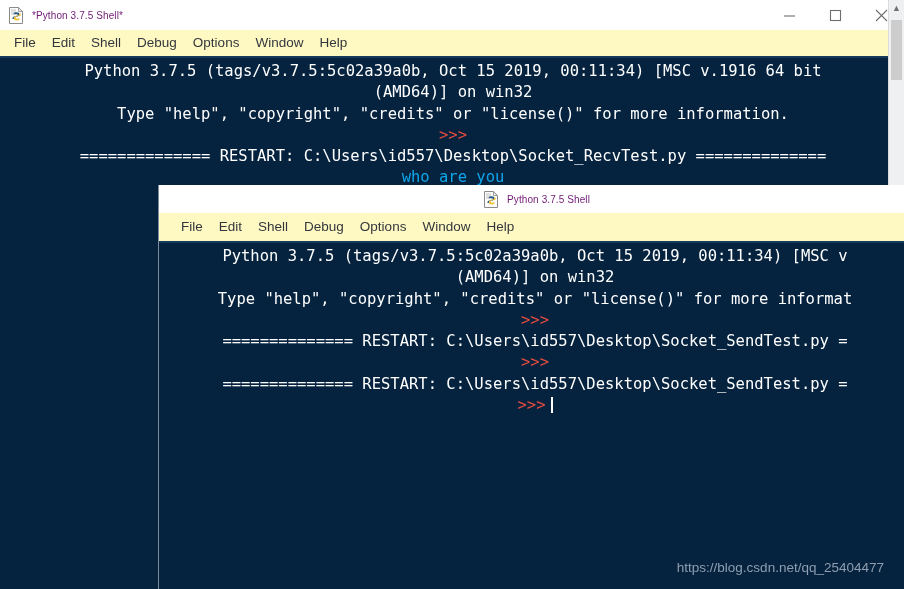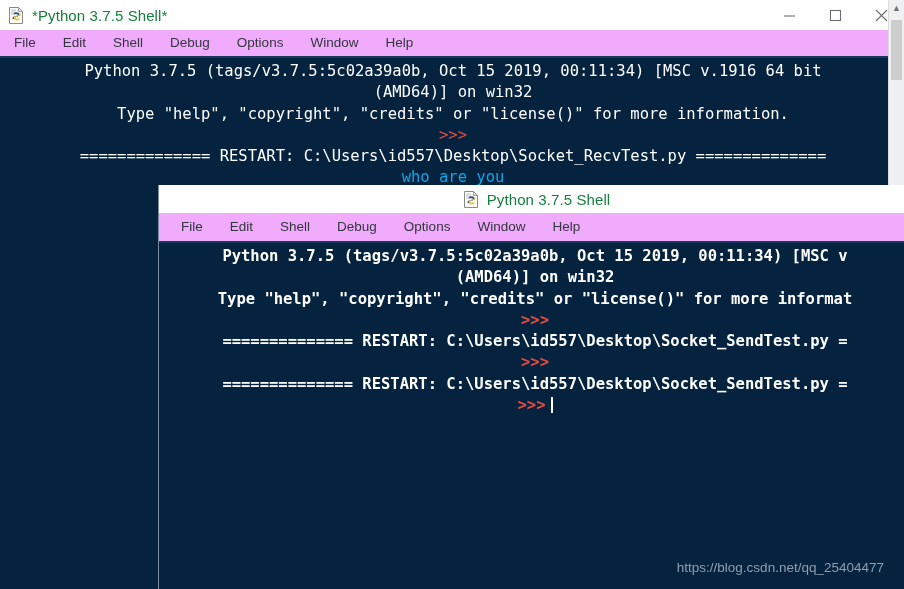--- a/index.html
+++ b/index.html
@@ -45,22 +45,22 @@
 
   .py-icon {
     width: 17px;
     height: 17px;
     position: relative;
     flex: 0 0 auto;
     margin-right: 7px;
   }
 
   .win-title {
-    font-size: 15px;
-    color: #15803d;
+    font-size: 10px;
+    color: #701a75;
     white-space: nowrap;
     letter-spacing: 0.1px;
   }
 
   .win-controls {
     margin-left: auto;
     display: flex;
     align-items: center;
     height: 100%;
   }
@@ -71,24 +71,23 @@
     align-items: center;
     justify-content: center;
     color: #6e6e6e;
   }
   .win-btn svg { display: block; }
 
   .menubar {
     display: flex;
     align-items: center;
     height: 26px;
-    background: #f0abfc;
+    background: #fef9c3;
     padding-left: 6px;
     box-sizing: border-box;
-    gap: 11px;
   }
   .menubar.secondary {
     height: 28px;
     padding-left: 14px;
   }
   .menu-item {
     font-size: 13.5px;
     color: #33373d;
     padding: 0 8px;
     white-space: nowrap;
@@ -190,21 +189,20 @@
     left: 158px;
     top: 185px;
     width: 746px;
     height: 404px;
     border-left: 1px solid #7d8a99;
     box-shadow: 0 0 0 0 rgba(0,0,0,0);
   }
   #win2 .console {
     height: 348px;
     width: 745px;
-    font-weight: bold;
   }
 
   .watermark {
     position: absolute;
     right: 20px;
     bottom: 14px;
     font-size: 13.5px;
     color: #8f9eb0;
     font-family: "Liberation Sans", sans-serif;
     white-space: nowrap;

